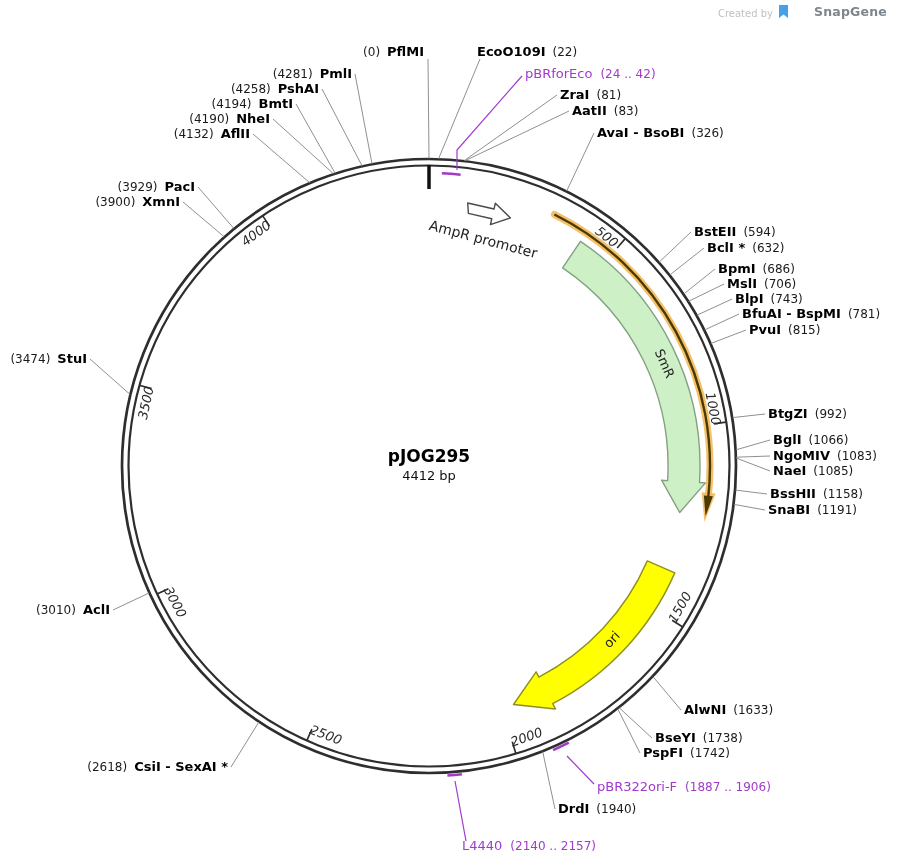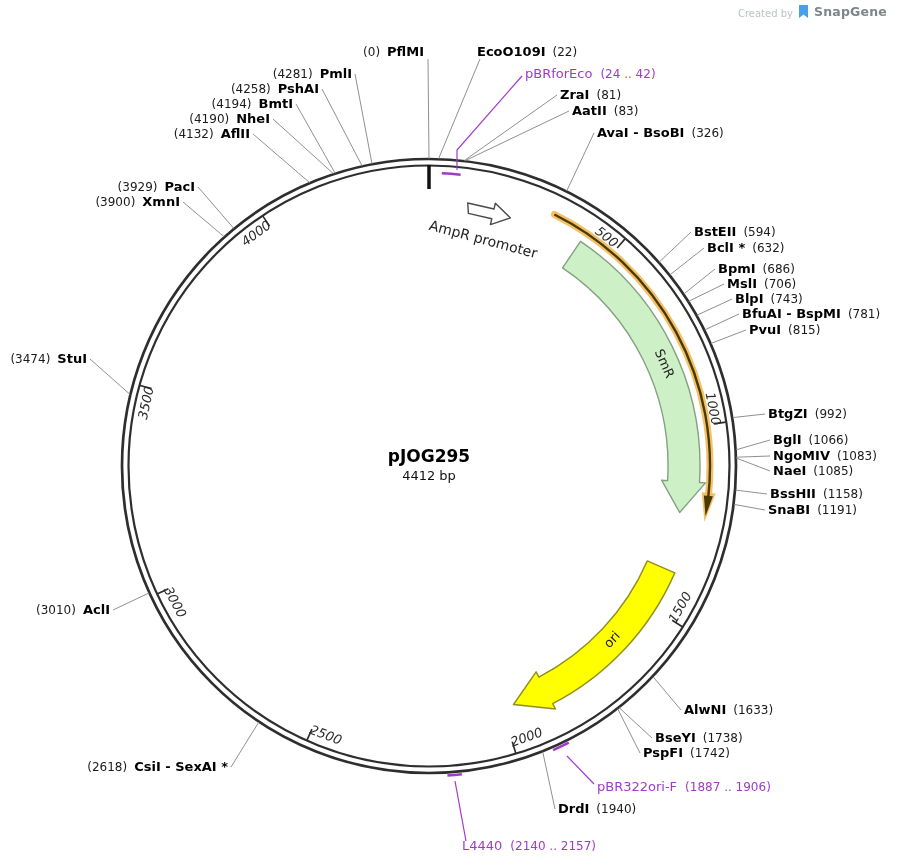--- a/index.html
+++ b/index.html
@@ -1,19 +1,19 @@
 <!DOCTYPE html>
 <html><head>
 <meta charset="utf-8">
 <style>
   html,body{margin:0;padding:0;background:#ffffff;}
   body{width:897px;height:865px;position:relative;font-family:"DejaVu Sans",sans-serif;}
   #credit{position:absolute;top:4px;right:10px;display:flex;align-items:flex-end;gap:5px;}
   #credit .prefix{font-size:10px;color:#bcc2c7;}
-  #credit .brand{font-size:12.5px;color:#7d868c;font-weight:600;letter-spacing:.2px;}
+  #credit .brand{font-size:12.5px;color:#7d868c;font-weight:600;letter-spacing:.2px;margin-left:20px;}
   svg text{font-family:"DejaVu Sans",sans-serif;}
   .enz-name{font-weight:bold;font-size:13px;fill:#000;}
   .enz-pos{font-size:12px;fill:#1a1a1a;}
   .primer-name{font-size:13px;}
   .primer-pos{font-size:12px;}
   .tick-label{font-size:13px;font-style:italic;fill:#2b2b2b;}
   .feat-label{font-size:13px;fill:#222;}
   .promoter-label{font-size:14px;fill:#222;}
   .map-title{font-size:17px;font-weight:bold;fill:#000;}
   .map-sub{font-size:13px;fill:#111;}

